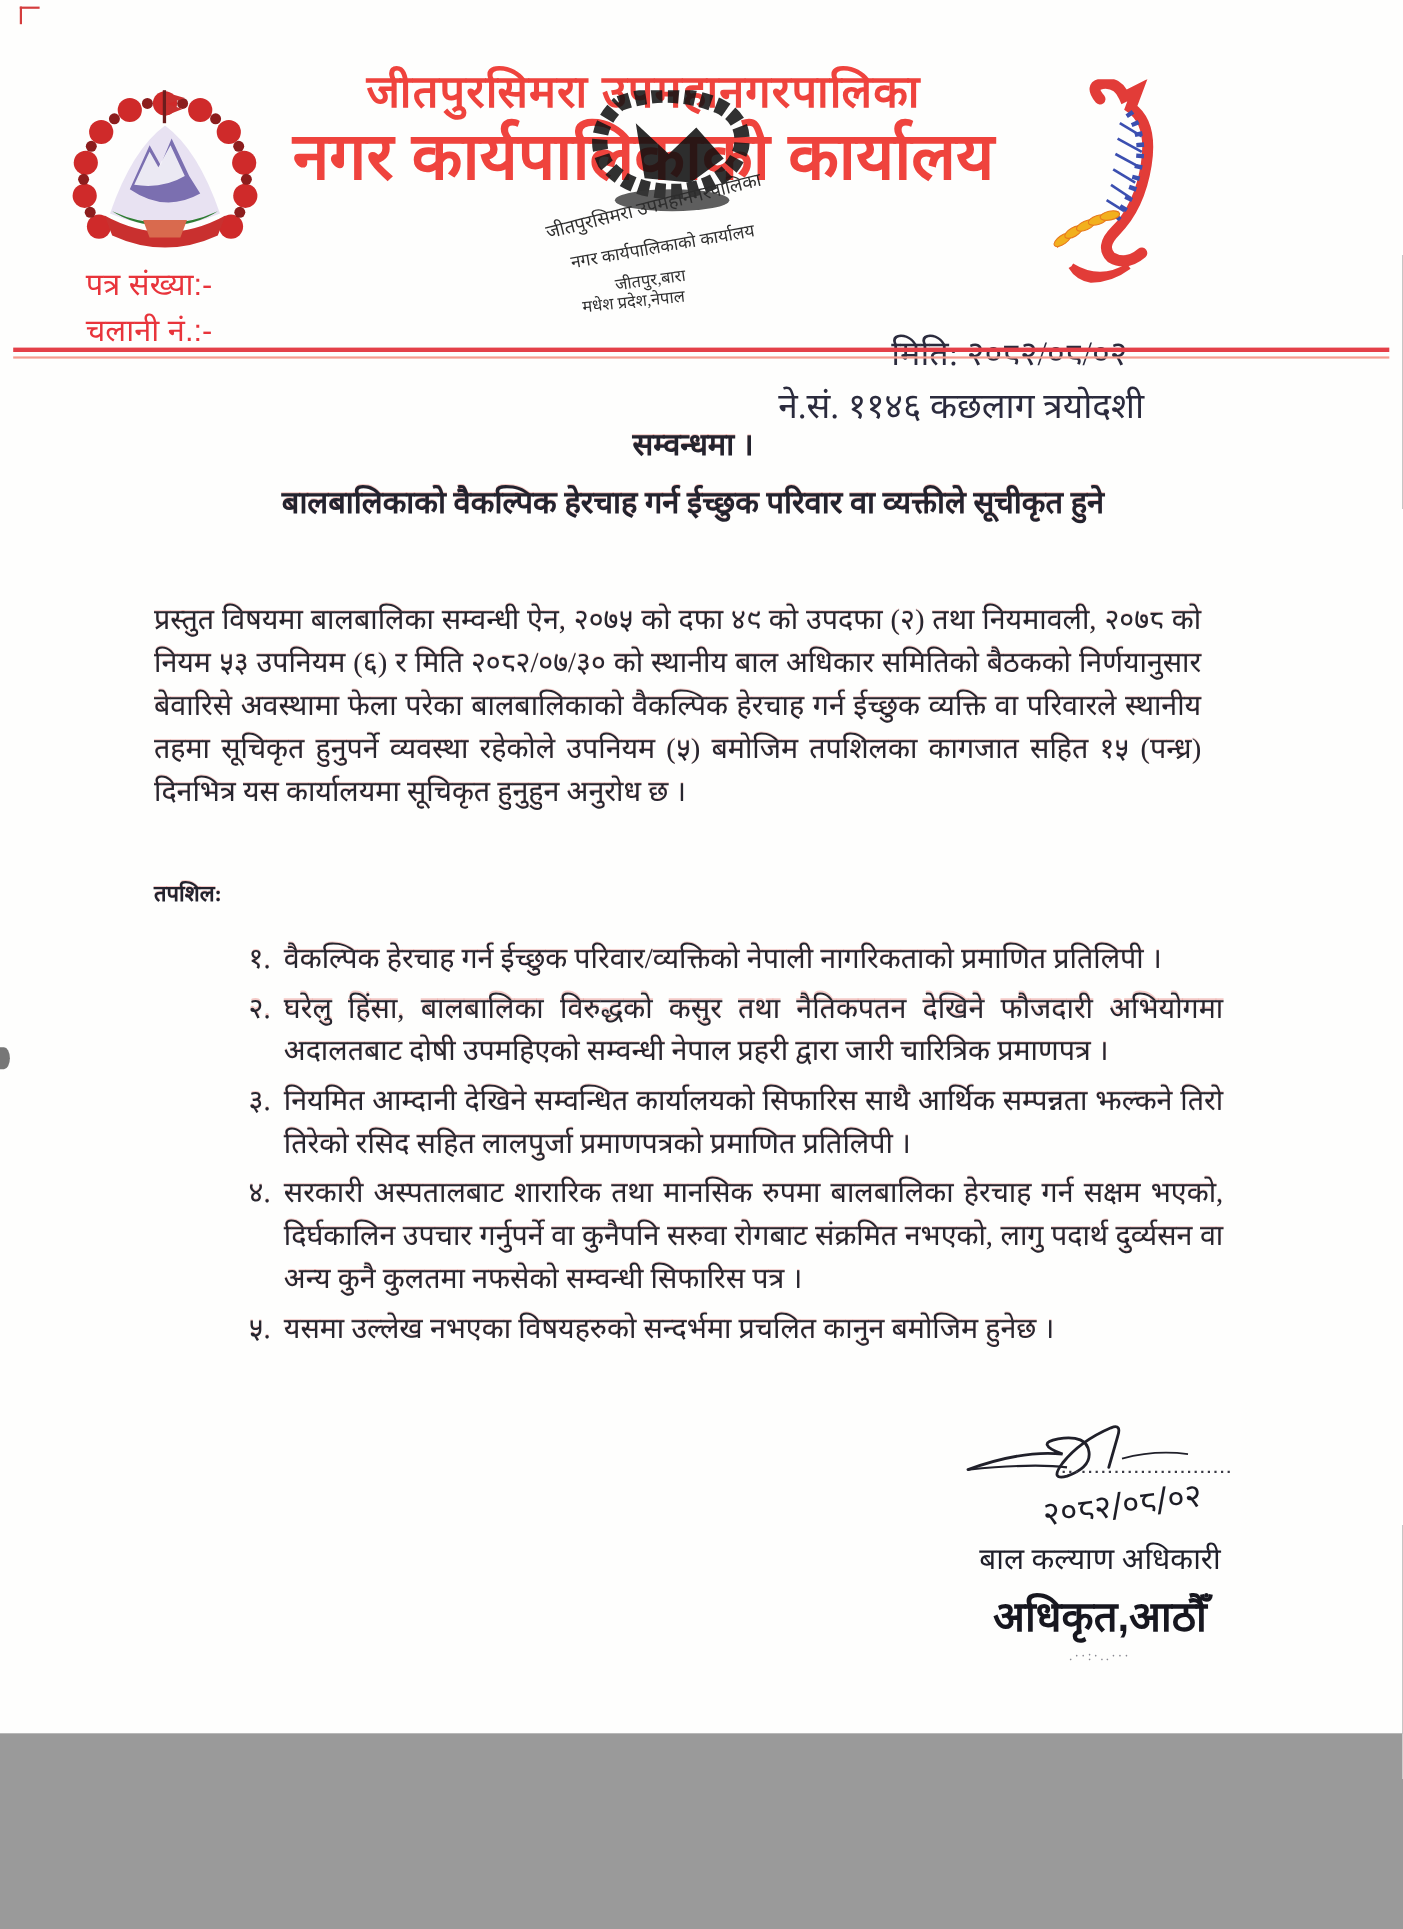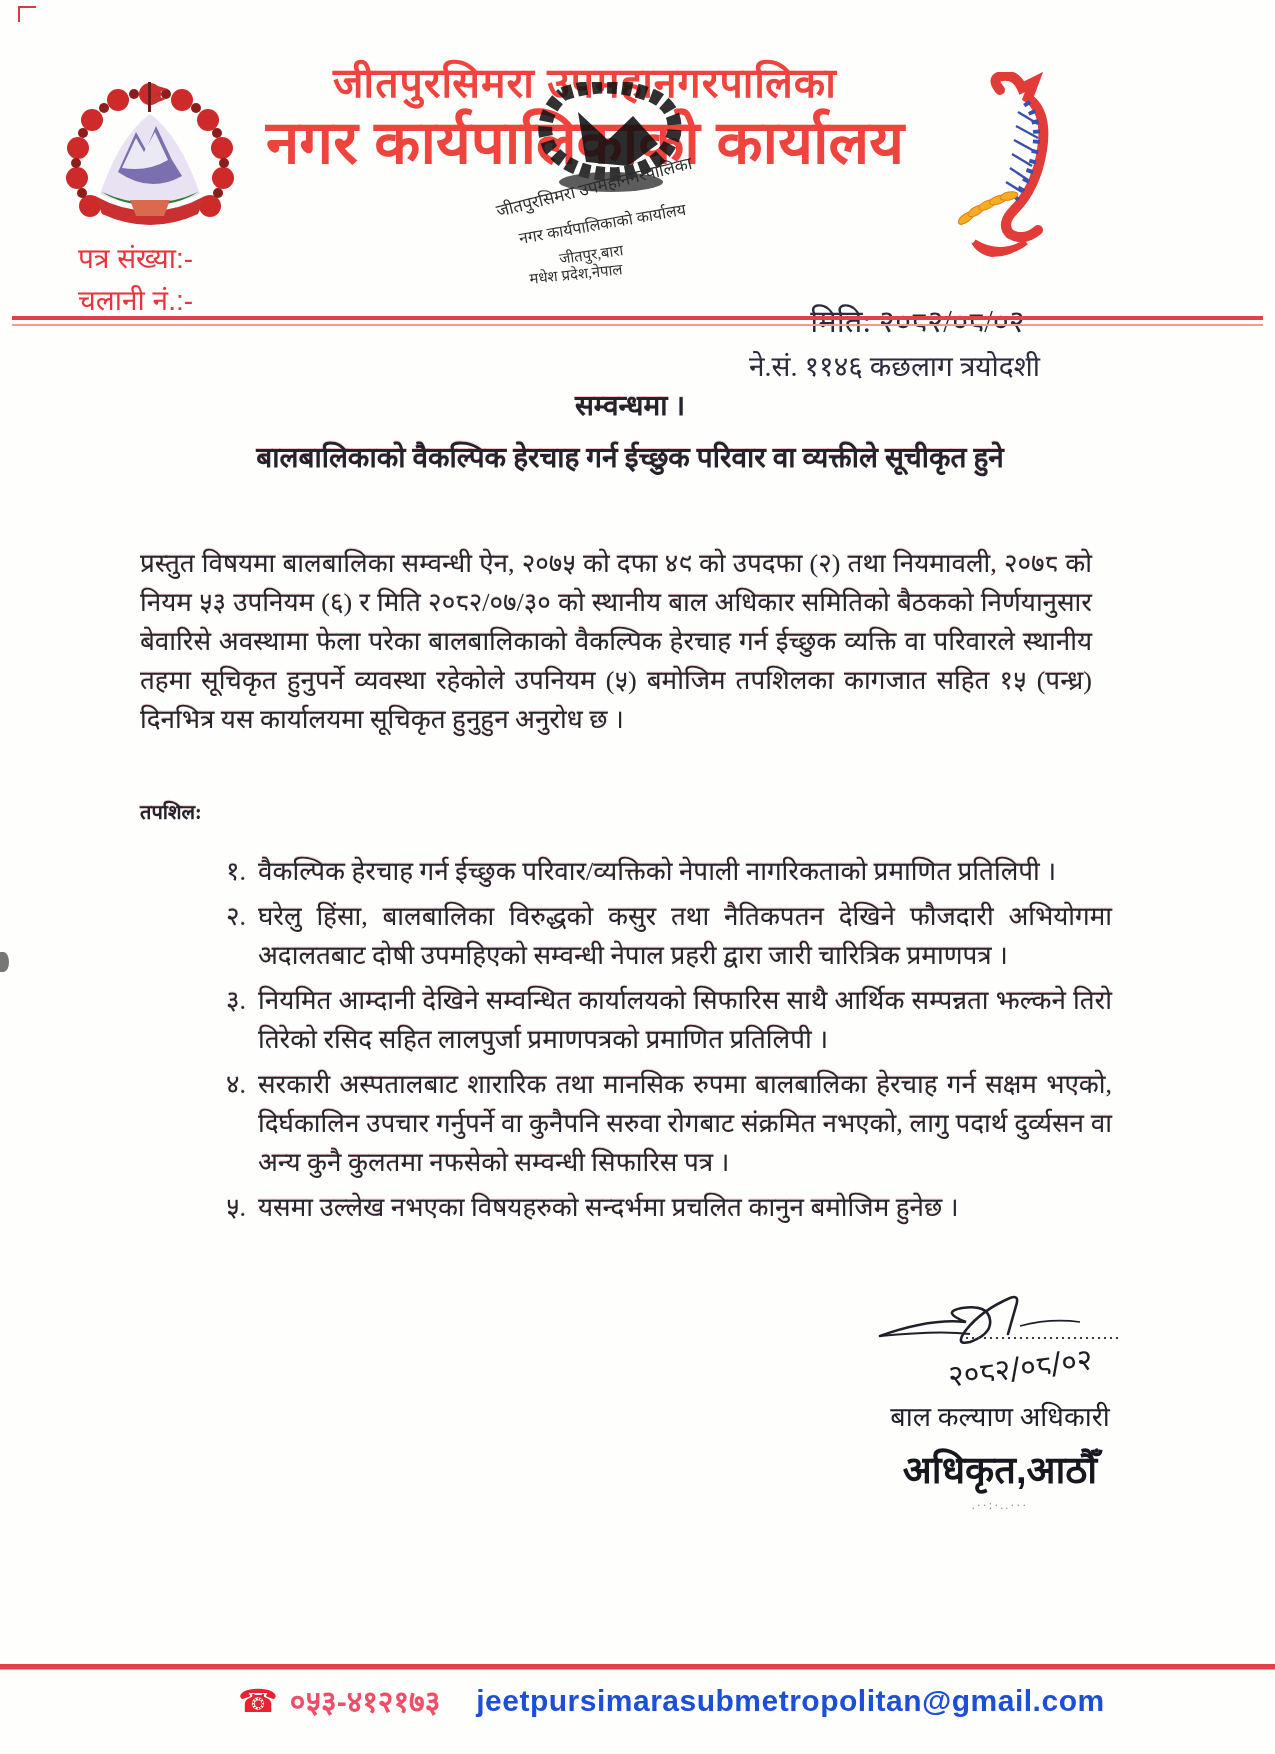--- a/index.html
+++ b/index.html
@@ -1,17 +1,17 @@
 <!DOCTYPE html>
 <html lang="ne"><head>
 <meta charset="utf-8">
 <style>
   html,body{margin:0;padding:0;background:#9a9a9a;}
   .page{
-    position:relative;width:1275px;height:1754px;margin:0 auto;
+    position:relative;width:1275px;height:1576px;margin:0 auto;
     background:#fefefd;overflow:hidden;
     font-family:"Liberation Serif","DejaVu Serif",serif;
     color:#2b2b36;
   }
   
   .corner-mark{position:absolute;left:18px;top:6px;width:16px;height:14px;
     border-left:2px solid #d43d3d;border-top:2px solid #d43d3d;}
   
   .coat{position:absolute;left:60px;top:76px;}
   .hdr-text{position:absolute;left:170px;top:60px;width:830px;text-align:center;color:#ef433d;}
@@ -25,21 +25,21 @@
     font-family:"Liberation Sans","DejaVu Sans",sans-serif;}
   .stamp{position:absolute;left:468px;top:82px;width:280px;height:210px;pointer-events:none;}
   .emblem{position:absolute;left:930px;top:72px;}
   .ref-labels{position:absolute;left:78px;top:238px;color:#e8343b;font-weight:normal;
     font-size:28px;line-height:42px;font-family:"Liberation Sans","DejaVu Sans",sans-serif;}
   .date-line{position:absolute;right:250px;top:299px;font-size:31px;color:#2b2b3d;}
   .sep{position:absolute;left:12px;right:12px;top:316px;height:0;
     border-top:4px solid #e44048;}
   .sep2{position:absolute;left:12px;right:12px;top:324px;height:0;
     border-top:2px solid #f59a8d;}
-  .nepal-sambat{position:absolute;right:235px;top:346px;font-size:28px;color:#2b2b3d;}
+  .nepal-sambat{position:absolute;right:235px;top:346px;font-size:32px;color:#2b2b3d;}
   .subject{position:absolute;left:120px;top:380px;width:1020px;text-align:center;
     font-size:28px;font-weight:bold;color:#23232e;line-height:52px;
     text-shadow:0 -1px 0 rgba(220,70,60,.30);}
   .body-par{position:absolute;left:140px;top:544px;width:952px;font-size:26px;
     text-align:justify;line-height:39px;color:#26262f;
     text-shadow:0 -1px 0 rgba(220,70,60,.28);}
   .tapasil{position:absolute;left:140px;top:798px;font-size:20px;font-weight:bold;color:#23232e;
     text-shadow:0 -1px 0 rgba(220,70,60,.28);}
   .list{position:absolute;left:212px;top:852px;width:900px;}
   .list-item{display:flex;gap:12px;font-size:26px;line-height:39px;color:#26262f;

